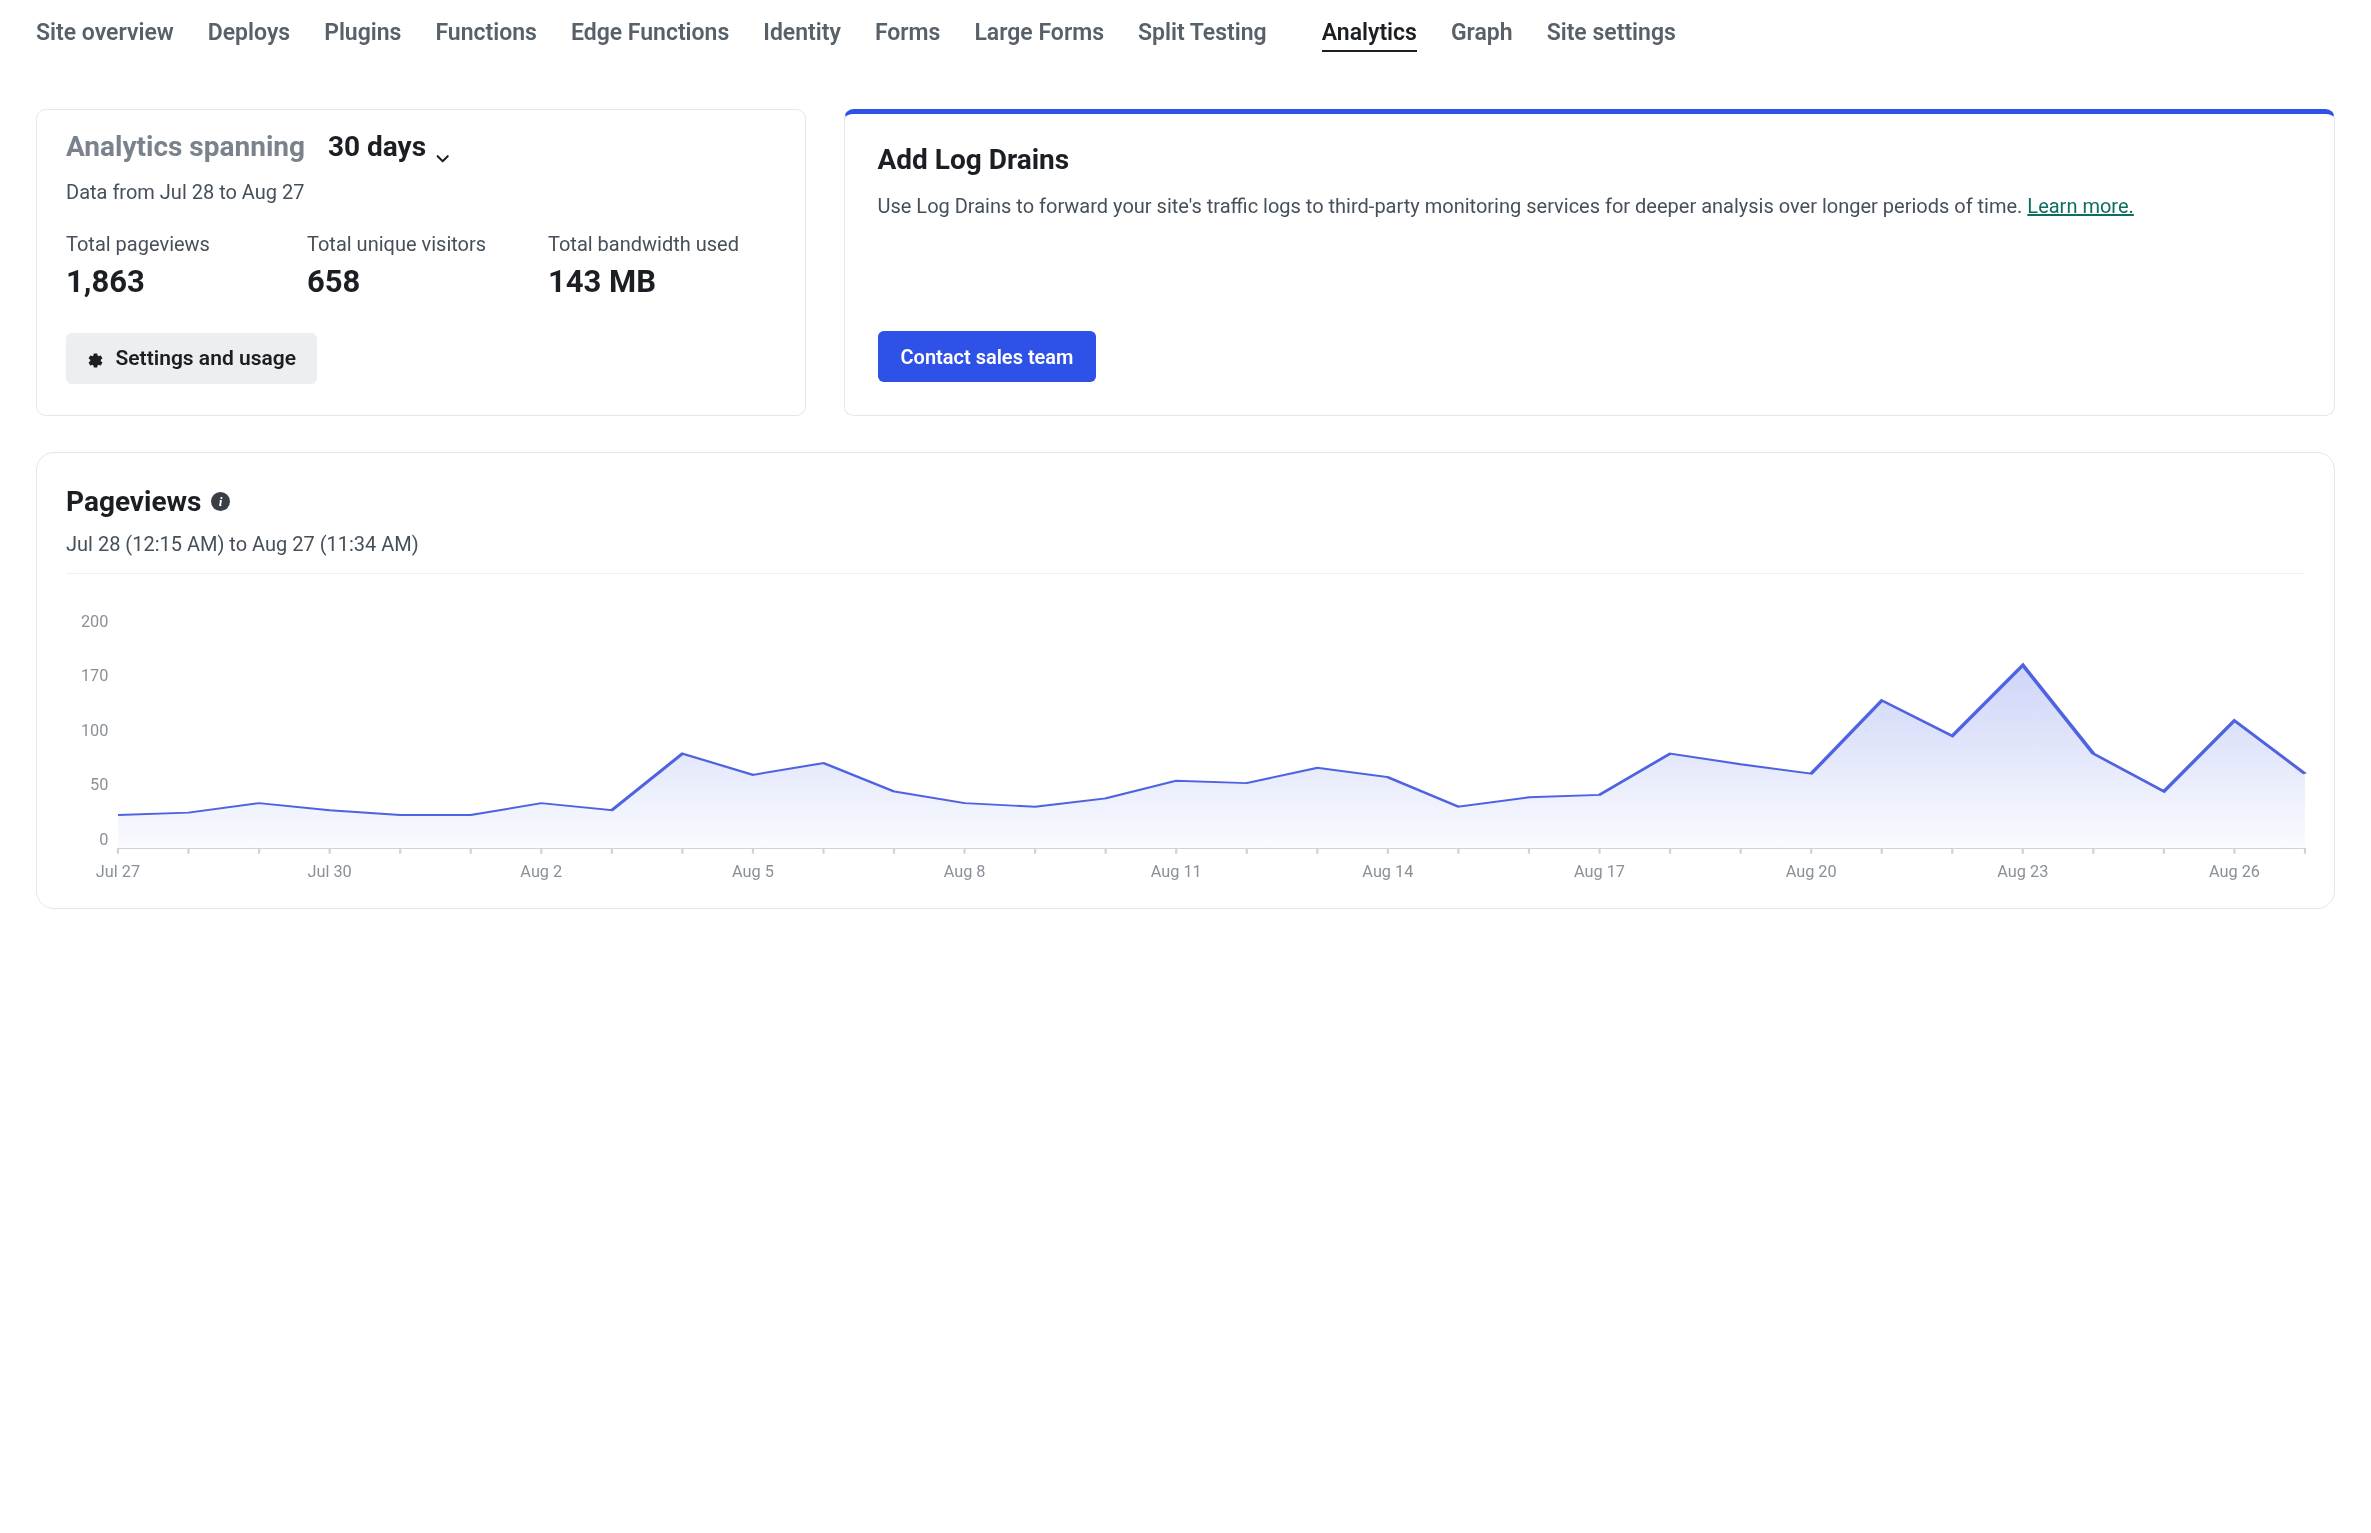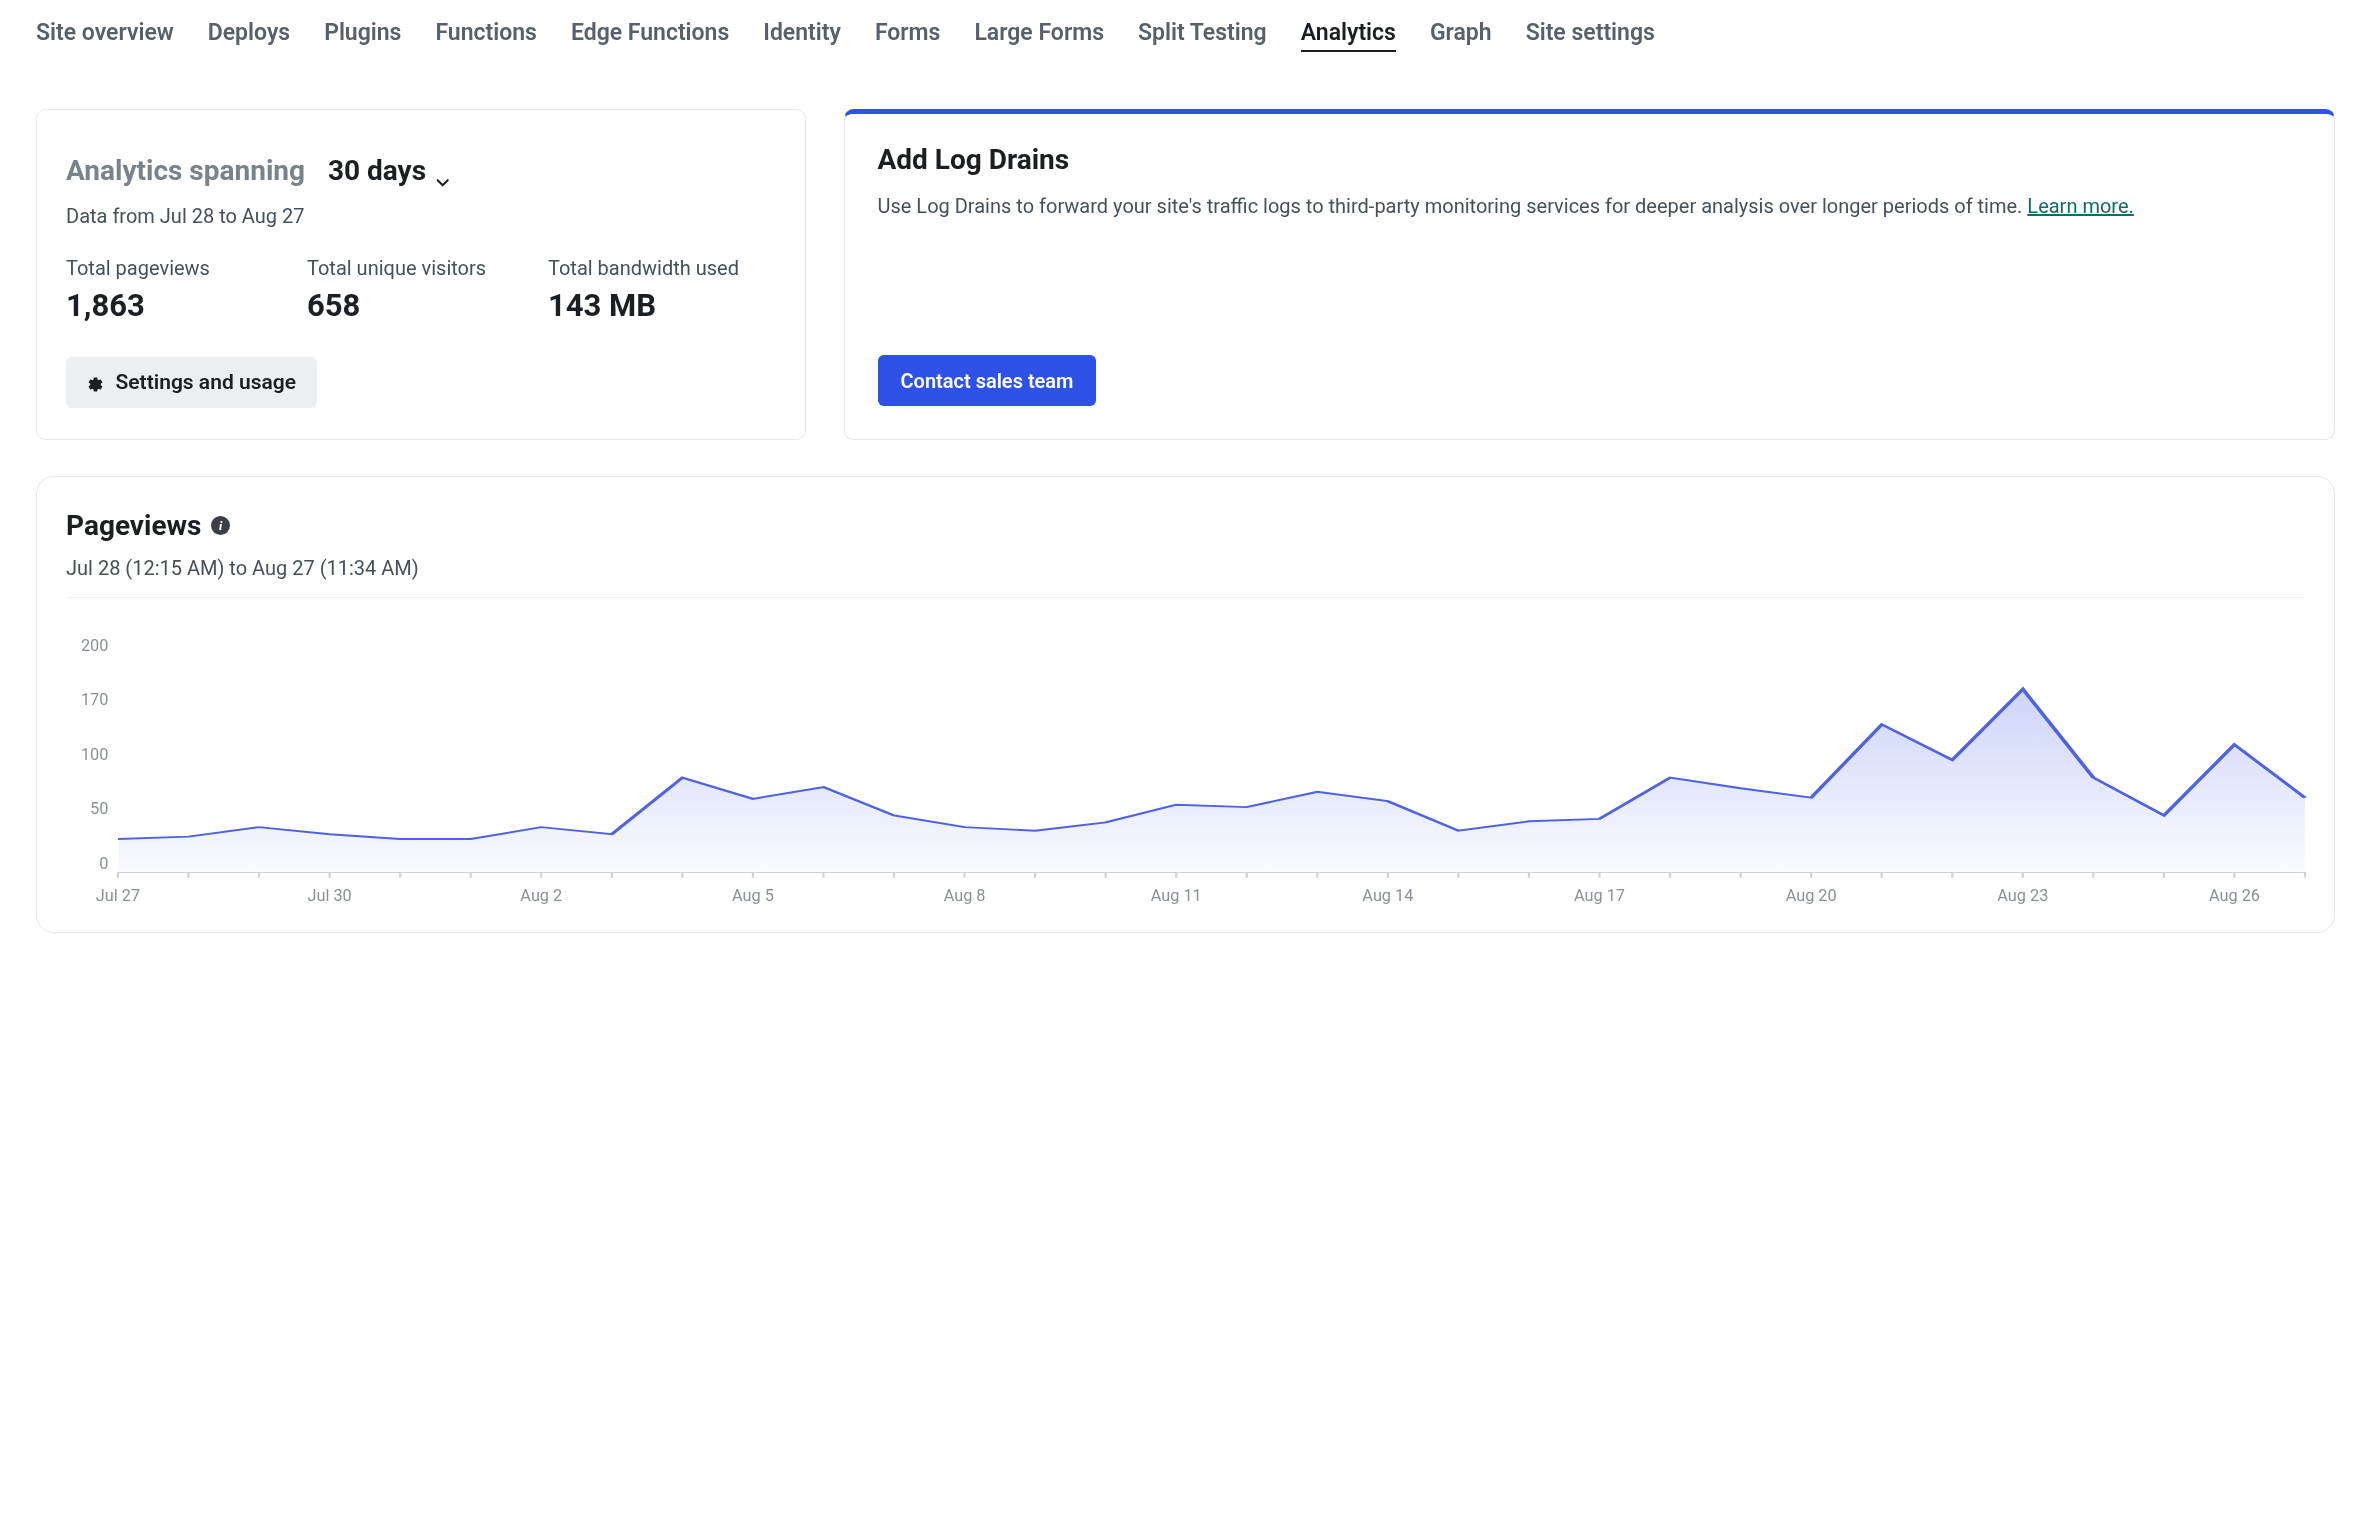--- a/index.html
+++ b/index.html
@@ -14,32 +14,33 @@
   .tab {
     font-size: 23px;
     font-weight: 600;
     color: #58616a;
     cursor: pointer;
     padding-bottom: 3.8px;
   }
   .tab.active {
     color: #1b1f23;
     border-bottom: 2.9px solid #1b1f23;
+    margin-left: 21px;
   }
   
   .row1 { display: flex; gap: 38px; margin-bottom: 36px; }
   .card {
     border: 1px solid #e6e6e8;
     border-radius: 9.6px;
     background: #fff;
     position: relative;
   }
   .analytics-card {
     flex: 0 0 712px;
-    padding: 44px 29px 31px;
+    padding: 20px 29px 31px;
   }
   .analytics-head {
     display: flex;
     align-items: baseline;
     gap: 23px;
     margin-bottom: 17px;
   }
   .analytics-head .label {
     font-size: 28px;
     font-weight: 700;

